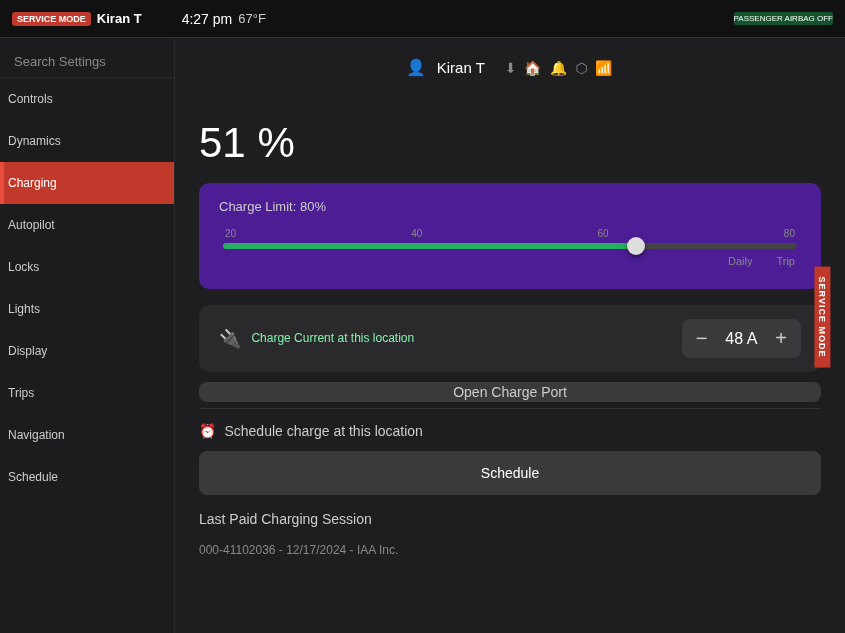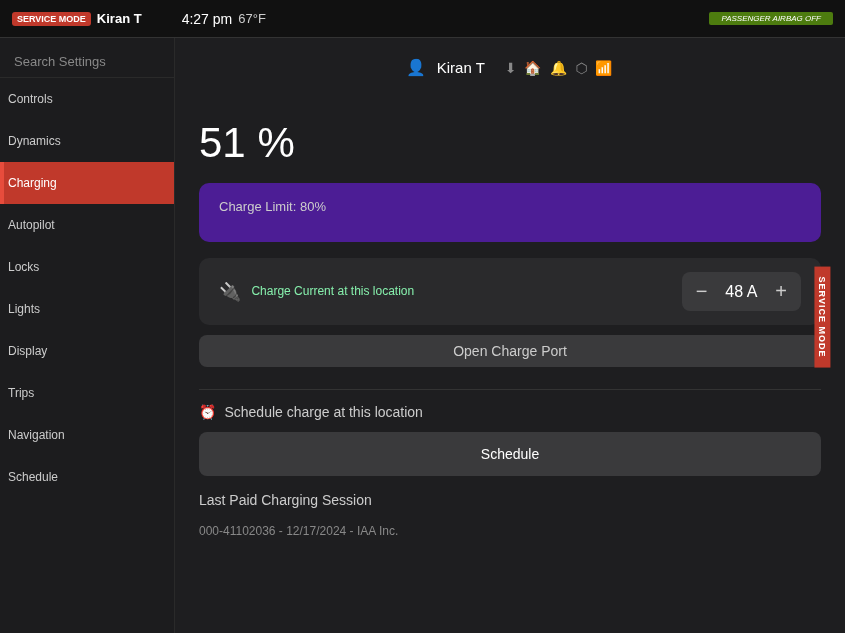--- a/index.html
+++ b/index.html
@@ -45,27 +45,26 @@
       font-size: 14px;
       color: #fff;
       margin-left: 30px;
     }
     .status-temp {
       font-size: 13px;
       color: #ccc;
       margin-left: 6px;
     }
     .passenger-airbag {
-      background: #4d7c0f;
+      background: #14532d;
       color: #fff;
       font-size: 8px;
-      padding: 2px 12px;
+      padding: 2px 0;
       border-radius: 2px;
       margin-left: auto;
-      font-style: italic;
     }
 
     
     .sidebar {
       position: absolute;
       top: 38px;
       left: 0;
       width: 175px;
       bottom: 0;
       background: #1c1c1e;
@@ -260,24 +259,23 @@
       text-align: center;
     }
 
     
     .open-charge-port-btn {
       background: #3a3a3c;
       border: none;
       border-radius: 8px;
       color: #ccc;
       font-size: 14px;
-      padding: 8px;
+      padding: 2px;
       width: 100%;
       cursor: pointer;
-      margin-bottom: 16px;
       text-align: center;
     }
 
     
     .section-divider {
       border: none;
       border-top: 1px solid #333;
       margin: 6px 0 14px;
     }
 
@@ -362,20 +360,36 @@
       <span class="header-icon">📶</span>
     </div>
   </div>
 
   
   <div class="charge-percent">51 %</div>
 
   
   <div class="charge-limit-section">
     <div class="charge-limit-label">Charge Limit: 80%</div>
+    <div class="slider-container">
+      <div class="slider-ticks">
+        <span class="slider-tick">20</span>
+        <span class="slider-tick">40</span>
+        <span class="slider-tick">60</span>
+        <span class="slider-tick">80</span>
+      </div>
+      <div class="slider-track">
+        <div class="slider-fill"></div>
+        <div class="slider-thumb"></div>
+      </div>
+      <div class="slider-labels">
+        <span>Daily</span>
+        <span>Trip</span>
+      </div>
+    </div>
   </div>
 
   
   <div class="charge-current-section">
     <div class="charge-current-left">
       <span class="charge-icon">🔌</span>
       <div class="charge-current-label">Charge Current at this location</div>
     </div>
     <div class="charge-current-control">
       <span class="ctrl-btn">−</span>

